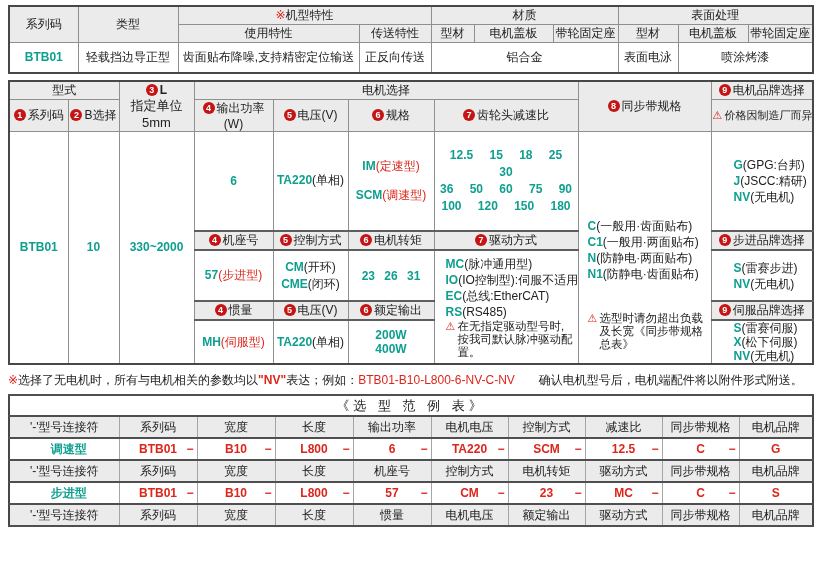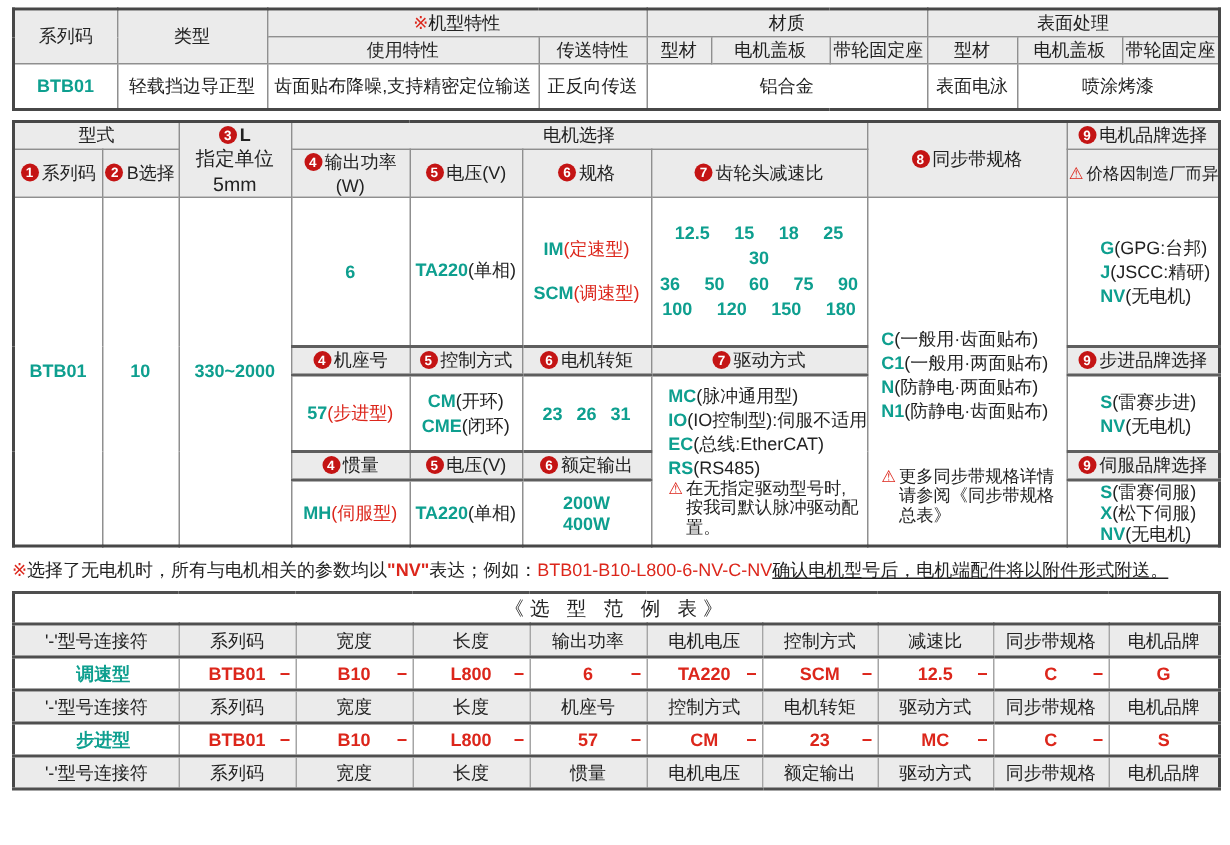--- a/index.html
+++ b/index.html
@@ -65,21 +65,21 @@
   .brand-cell{text-align:left;padding-left:22px;}
   .brand-cell .opt{line-height:16px;}
   .brand-cell.tight .opt{line-height:14px;}
   .warn{display:flex;text-align:left;font-size:11.5px;line-height:13px;align-items:flex-start;}
   .wicon{color:var(--red);font-size:11px;margin-right:2px;line-height:13px;}
   .warn-inline{font-size:11px;white-space:nowrap;}
 
   
   .notes{margin:7px 0 6px 0;}
   .note{font-size:12px;line-height:16px;white-space:nowrap;}
-  .note .sp{margin-left:0;text-decoration:underline;}
+  .note .sp{margin-left:24px;}
 
   
   .t3 td{border-left:1px solid #a5a5a5;border-right:1px solid #a5a5a5;border-top:2px solid #4f4f4f;border-bottom:2px solid #4f4f4f;}
   .t3 tr.title{height:21px;}
   .t3 tr.title td{background:#fff;letter-spacing:4px;font-size:13px;}
   .t3 tr{height:22px;}
   .t3 tr.gh td{background:var(--hdr);}
   .t3 .lab{color:var(--teal);font-weight:bold;padding-left:10px;}
   .t3 td.dcell{position:relative;}
   .t3 .val{color:var(--red);font-weight:bold;}
@@ -184,21 +184,21 @@
         <div>100 120 150 180</div>
       </td>
       <td rowspan="5" class="belt-cell">
         <div class="vflex">
           <div class="opt"><span class="code">C</span><span class="desc">(一般用·齿面贴布)</span></div>
           <div class="opt"><span class="code">C1</span><span class="desc">(一般用·两面贴布)</span></div>
           <div class="opt"><span class="code">N</span><span class="desc">(防静电·两面贴布)</span></div>
           <div class="opt"><span class="code">N1</span><span class="desc">(防静电·齿面贴布)</span></div>
           <div class="warn">
                 <span class="wicon">⚠</span>
-                <span>更多同步带规格详情请参阅《同步带规格总表》</span>
+                <span>选型时请勿超出负载及长宽《同步带规格总表》</span>
               </div>
         </div>
       </td>
       <td class="brand-cell">
         <div class="opt"><span class="code">G</span><span class="desc">(GPG:台邦)</span></div>
         <div class="opt"><span class="code">J</span><span class="desc">(JSCC:精研)</span></div>
         <div class="opt"><span class="code">NV</span><span class="desc">(无电机)</span></div>
       </td>
     </tr>
 

